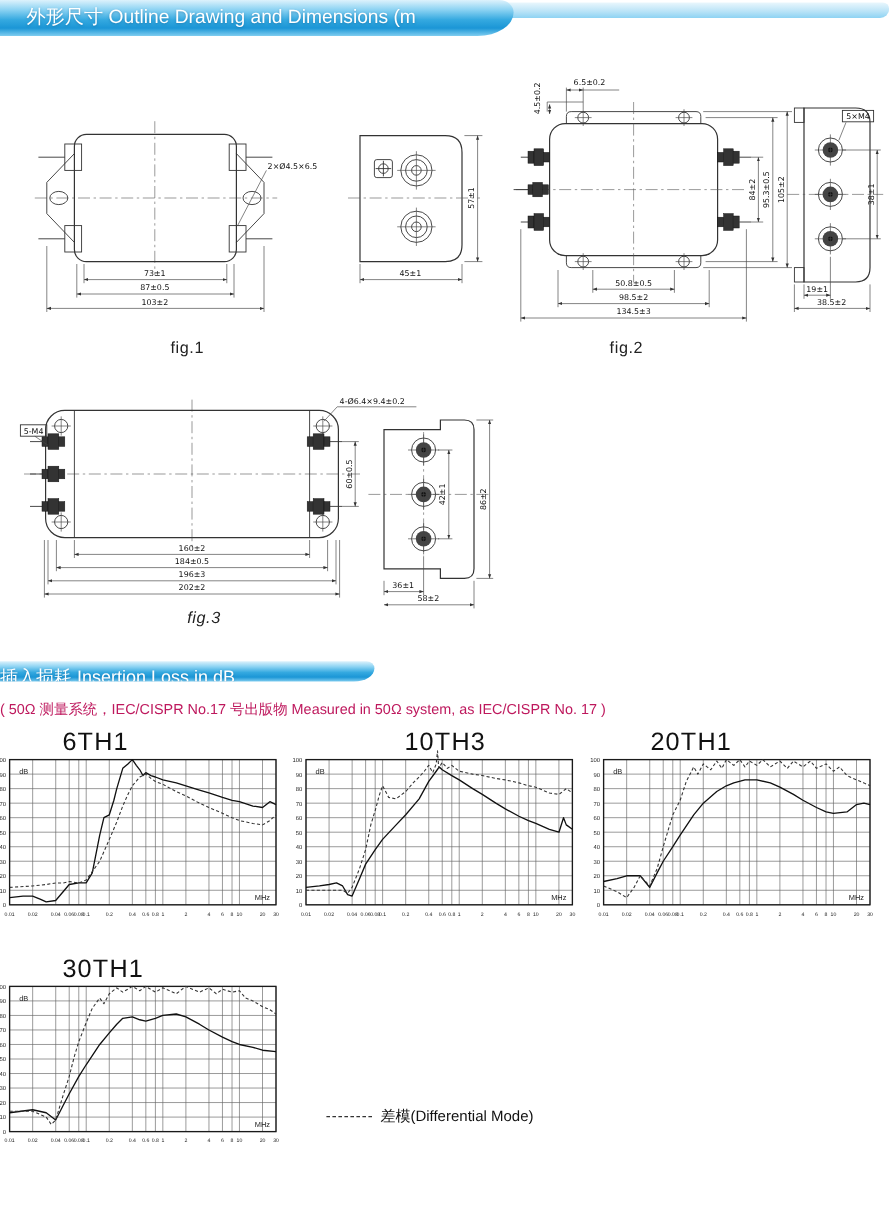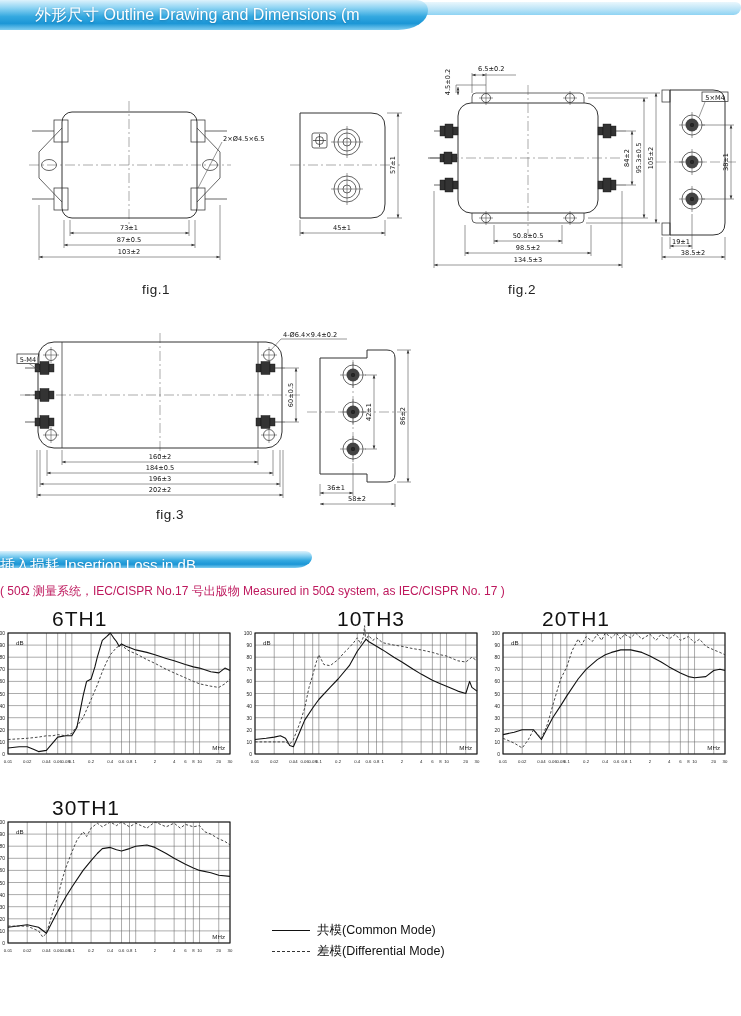--- a/index.html
+++ b/index.html
@@ -46,21 +46,21 @@
   .yt { font-size:4.9px; fill:#222; }
   .unit { font-size:6.2px; fill:#222; }
   .ln-s { fill:none; stroke:#111; stroke-width:1.1; stroke-linejoin:round; }
   .ln-d { fill:none; stroke:#333; stroke-width:.9; stroke-dasharray:2.6 1.9; stroke-linejoin:round; }
 </style>
 </head>
 <body>
 
 <div class="abs" style="left:0;top:15;width:741px;height:32px;">
   <div class="banner-tail" style="top:2px;"></div>
-  <div class="banner-bubble" style="top:0;width:428px;height:30px;line-height:30px;font-size:16px;padding-left:35px;">
+  <div class="banner-bubble" style="top:0;width:428px;height:30px;line-height:30px;font-size:16px;padding-left:22px;">
     <span>外形尺寸 Outline Drawing and Dimensions (m</span>
   </div>
 </div>
 
 <svg viewBox="0 0 405 205" width="405" height="205" style="left:15px;top:65px;">
   <defs>
     <marker id="a1" markerWidth="7" markerHeight="6" refX="6.4" refY="3" orient="auto-start-reverse">
       <path d="M0,.6 L6.5,3 L0,5.4 Z" fill="#333"></path>
     </marker>
   </defs>
@@ -355,21 +355,21 @@
     <line class="dl" x1="305" y1="156" x2="305" y2="168"></line>
       <line class="dl" x1="338" y1="136" x2="338" y2="168"></line>
     <line class="dl" x1="305" y1="165" x2="338" y2="165" marker-start="url(#a3)" marker-end="url(#a3)"></line>
     <text class="dt" x="321" y="162" text-anchor="middle">36±1</text>
     <line class="dl" x1="380" y1="156" x2="380" y2="179"></line>
     <line class="dl" x1="305" y1="176" x2="380" y2="176" marker-start="url(#a3)" marker-end="url(#a3)"></line>
     <text class="dt" x="342" y="173" text-anchor="middle">58±2</text>
   </g>
 </svg>
 
-<div class="fig-caption" style="left:156px;top:507px;">fig.3</div>
+<div class="fig-caption" style="left:156px;top:507px;font-style:italic;">fig.3</div>
 
 <div class="banner-bubble" style="top:551px;width:312px;height:17px;line-height:27px;font-size:15px;text-decoration:underline;">
   <span>插入损耗  Insertion Loss in dB</span>
 </div>
 <div class="note-line" style="top:583px;">( 50Ω 测量系统，IEC/CISPR No.17 号出版物 Measured in 50Ω system, as IEC/CISPR No. 17 )</div>
 
 <div class="chart-title" style="left:52px;top:607px;">6TH1</div>
 <div class="chart-title" style="left:294px;top:607px;margin-left:43px;">10TH3</div>
 <div class="chart-title" style="left:542px;top:607px;">20TH1</div>
 <div class="chart-title" style="left:52px;top:796px;">30TH1</div>
@@ -630,20 +630,16 @@
     <text x="19" y="5" class="yt" text-anchor="end">100</text>
     <rect x="22" y="3" width="222" height="121" class="frame"></rect>
     <polyline points="22.0,108.3 41.2,105.8 52.5,108.3 60.4,114.3 66.6,102.2 71.7,92.5 79.7,78.0 85.8,68.3 97.1,51.4 105.1,41.7 111.3,34.5 116.3,29.6 124.3,28.4 130.5,30.8 135.5,32.0 143.5,29.6 149.7,27.2 160.9,26.0 168.9,28.4 180.2,34.5 188.1,39.3 199.4,45.3 207.4,49.0 213.5,51.4 224.8,53.8 232.8,56.2 244.0,57.4" class="ln-s"></polyline>
     <polyline points="22.0,107.1 41.2,107.1 52.5,111.9 56.7,118.0 60.4,114.3 66.6,93.8 71.7,78.0 76.0,61.1 79.7,49.0 85.8,33.3 90.9,21.2 97.1,12.7 100.6,17.5 105.1,9.1 111.3,4.2 116.3,7.8 124.3,3.0 130.5,6.6 135.5,3.0 143.5,7.8 149.7,4.2 160.9,9.1 168.9,3.0 180.2,7.8 188.1,4.2 194.3,9.1 199.4,5.4 207.4,7.8 213.5,6.6 218.6,12.7 224.8,15.1 232.8,19.9 238.9,22.4 244.0,26.0" class="ln-d"></polyline>
     <text x="30" y="15" class="unit">dB</text>
     <text x="239" y="120" class="unit" text-anchor="end">MHz</text>
   </svg>
 
 <div class="legend" style="left:272px;top:920px;">
   <div class="legend-row">
-    <div class="legend-sample ls-solid"></div>
-    <span>共模(Common Mode)</span>
-  </div>
-  <div class="legend-row">
     <div class="legend-sample ls-dashed"></div>
     <span>差模(Differential Mode)</span>
   </div>
 </div>
 
 </body></html>

